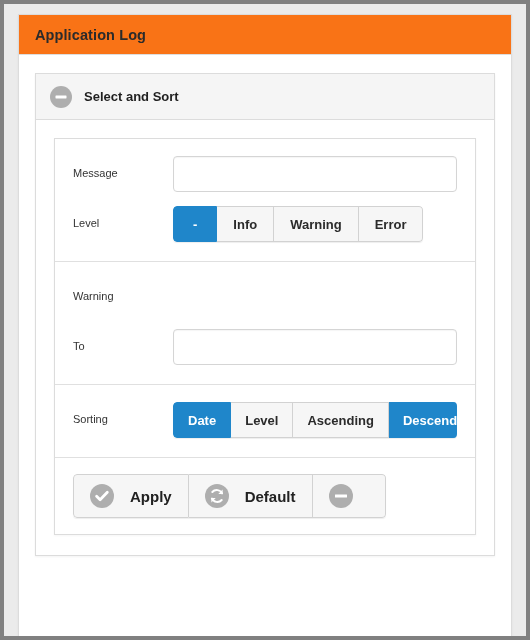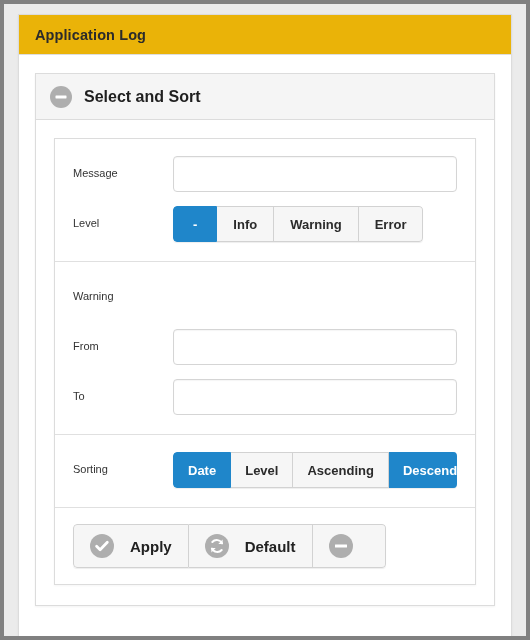--- a/index.html
+++ b/index.html
@@ -36,21 +36,21 @@
     box-sizing: border-box;
     background: #ffffff;
     border: 1px solid #dcdcdc;
     border-bottom: none;
     box-shadow: 0 1px 2px rgba(0,0,0,0.06);
   }
 
   .panel-title {
     height: 40px;
     box-sizing: border-box;
-    background: #eab308;
+    background: #f97316;
     border-bottom: 1px solid #dddddd;
     display: flex;
     align-items: center;
     padding: 0 0 0 16px;
   }
   .panel-title-text {
     font-size: 14.5px;
     font-weight: bold;
     color: #2b2b2b;
     letter-spacing: 0.1px;
@@ -70,21 +70,21 @@
     height: 46px;
     box-sizing: border-box;
     background: #f5f5f5;
     border-bottom: 1px solid #dcdcdc;
     display: flex;
     align-items: center;
     padding-left: 14px;
     gap: 12px;
   }
   .section-header-title {
-    font-size: 16px;
+    font-size: 13px;
     font-weight: bold;
     color: #1f1f1f;
   }
 
   
   .circ-icon {
     width: 22px;
     height: 22px;
     border-radius: 50%;
     background: #aeaeae;
@@ -273,24 +273,20 @@
               </div>
 
             </div>
 
             <div class="form-block">
 
               <div class="form-row">
                 <span class="form-label standalone">Warning</span>
               </div>
 
-              <div class="form-row">
-                <label class="form-label">From</label>
-                <input class="text-input" type="text" placeholder="" style="">
-              </div>
 
               <div class="form-row">
                 <label class="form-label">To</label>
                 <input class="text-input" type="text" placeholder="" style="">
               </div>
 
             </div>
 
             <div class="form-block">
               <div class="form-row">

